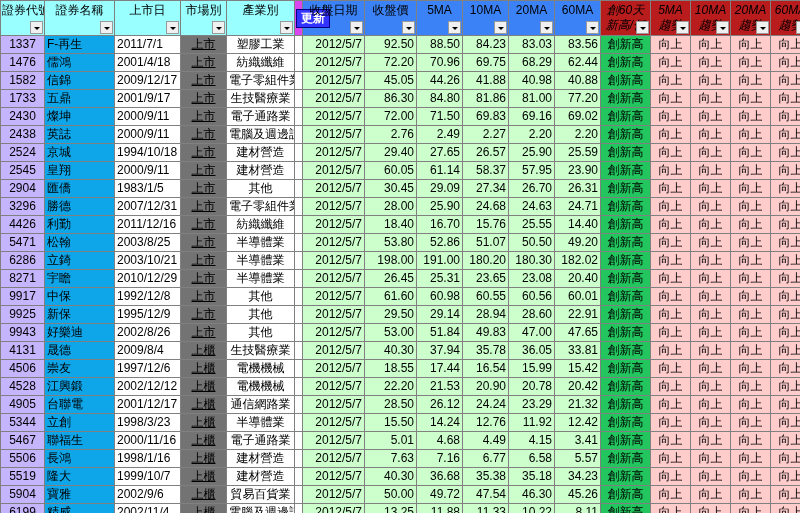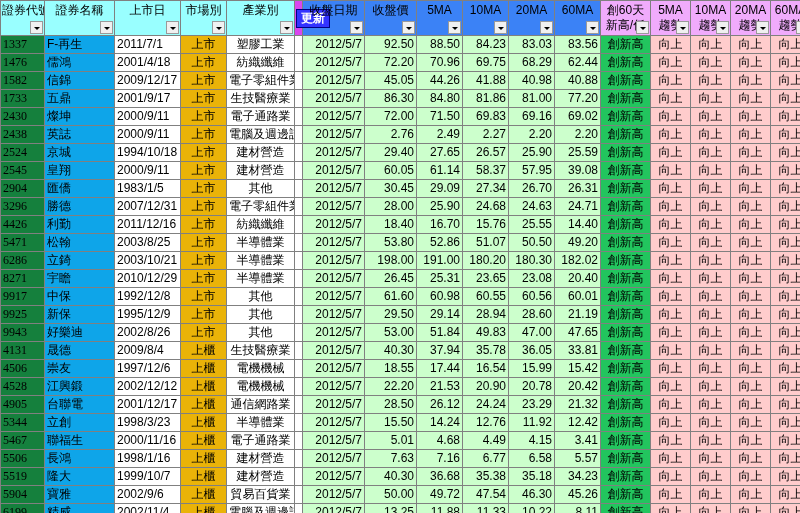--- a/index.html
+++ b/index.html
@@ -37,21 +37,21 @@
   tr.header td {
     text-align: center;
     vertical-align: middle;
     height: 34px;
     line-height: 15px;
     font-size: 12px;
     padding: 0 1px;
   }
   .hdr-cyan   { background: #99ffff; }
   .hdr-green  { background: #3b82f6; }
-  .hdr-pink   { background: #f0abfc; }
+  .hdr-pink   { background: #b91c1c; font-style: italic; }
   .hdr-white  { background: #d946ef; }
 
   .btn-update {
     background: #3333ff;
     color: #ffffff;
     font-weight: bold;
     text-align: center;
     border: 1px solid #000080;
     display: inline-block;
     padding: 1px 4px;
@@ -79,24 +79,24 @@
     position: absolute;
     left: 3px;
     top: 5px;
     border-left: 3px solid transparent;
     border-right: 3px solid transparent;
     border-top: 3px solid #000000;
   }
   .hdr-label { display:block; text-align:center; }
 
   
-  .c-code   { text-align: left;  background:#15803d;font-family:Liberation Serif, serif; }
+  .c-code   { text-align: center;  background:#c4b5fd; }
   .c-name   { text-align: left;   background:#0ea5e9; padding-left:4px;}
   .c-date   { text-align: left;  background:#ffffff; }
-  .c-mkt    { text-align: center; background:#eab308; }
+  .c-mkt    { text-align: center; background:#737373;text-decoration:underline; }
   .c-ind    { text-align: center; background:#ffffff;margin-left:20px; }
   .c-blank  { background:#ffffff; }
   .c-cdate  { text-align: right;  background:#ccffcc; }
   .c-num    { text-align: right;  background:#ccffcc; }
   .c-new    { text-align: center; background:#22c55e; }
   .c-trend  { text-align: center; background:#ffcccc; }
 </style>
 </head>
 <body>
 
@@ -400,21 +400,21 @@
           <td class="c-name">皇翔</td>
           <td class="c-date">2000/9/11</td>
           <td class="c-mkt">上市</td>
           <td class="c-ind">建材營造</td>
           <td class="c-blank"></td>
           <td class="c-cdate">2012/5/7</td>
           <td class="c-num">60.05</td>
           <td class="c-num">61.14</td>
           <td class="c-num">58.37</td>
           <td class="c-num">57.95</td>
-          <td class="c-num">39.08</td>
+          <td class="c-num">23.90</td>
           <td class="c-new">創新高</td>
           <td class="c-trend">向上</td>
           <td class="c-trend">向上</td>
           <td class="c-trend">向上</td>
           <td class="c-trend">向上</td>
         </tr>
         <tr>
           <td class="c-code">2904</td>
           <td class="c-name">匯僑</td>
           <td class="c-date">1983/1/5</td>
@@ -552,21 +552,21 @@
           <td class="c-name">新保</td>
           <td class="c-date">1995/12/9</td>
           <td class="c-mkt">上市</td>
           <td class="c-ind">其他</td>
           <td class="c-blank"></td>
           <td class="c-cdate">2012/5/7</td>
           <td class="c-num">29.50</td>
           <td class="c-num">29.14</td>
           <td class="c-num">28.94</td>
           <td class="c-num">28.60</td>
-          <td class="c-num">21.19</td>
+          <td class="c-num">22.91</td>
           <td class="c-new">創新高</td>
           <td class="c-trend">向上</td>
           <td class="c-trend">向上</td>
           <td class="c-trend">向上</td>
           <td class="c-trend">向上</td>
         </tr>
         <tr>
           <td class="c-code">9943</td>
           <td class="c-name">好樂迪</td>
           <td class="c-date">2002/8/26</td>

